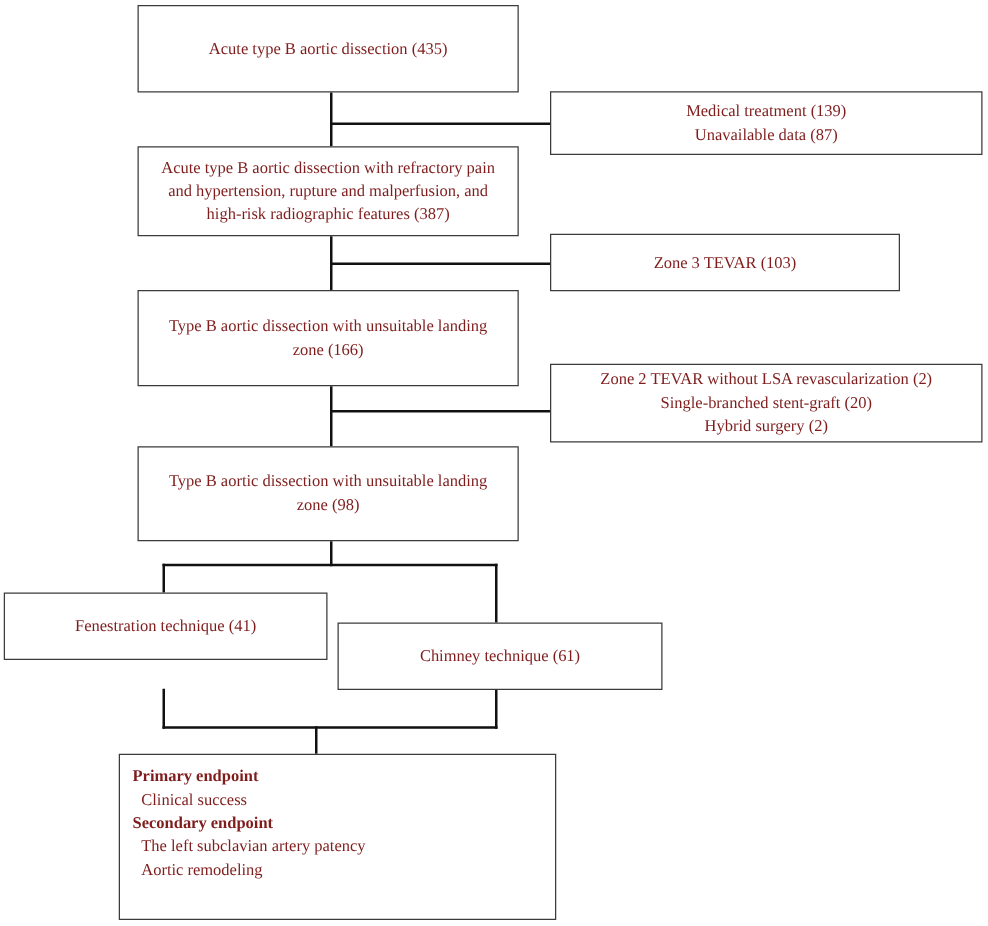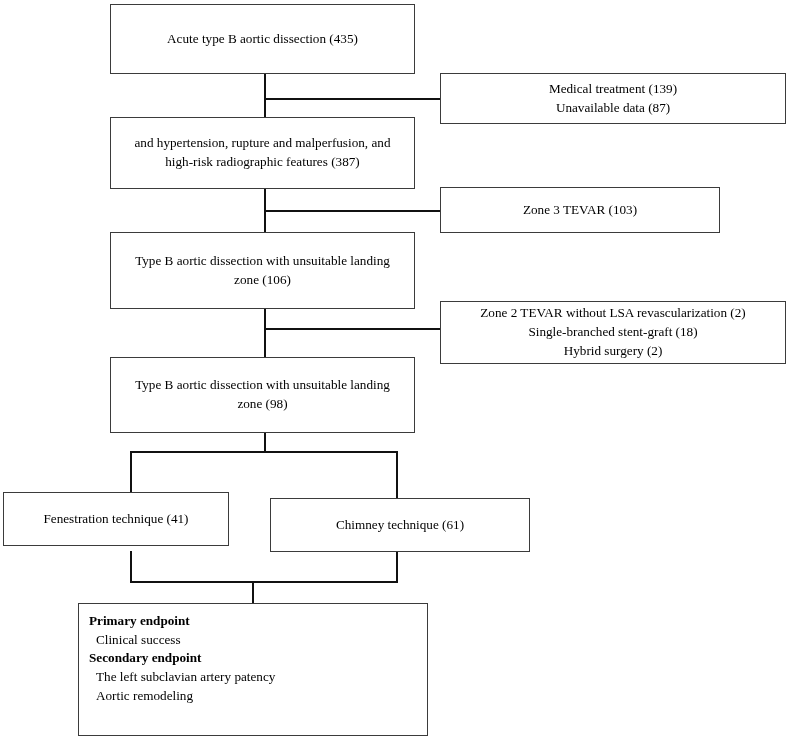--- a/index.html
+++ b/index.html
@@ -18,38 +18,39 @@
   .node {
     position: absolute;
     box-sizing: border-box;
     border: 1.3px solid #3b3b3b;
     background: #ffffff;
     display: flex;
     align-items: center;
     justify-content: center;
     text-align: center;
     font-size: 13.2px;
-    color: #000000;
+    color: #7f1d1d;
     line-height: 1.42;
     z-index: 3;
     padding: 2px 6px;
   }
   .node .lines {
     display: block;
     width: 100%;
   }
   .node .lines span {
     display: block;
     white-space: nowrap;
   }
   .node-left-align {
     justify-content: flex-start;
     text-align: left;
     align-items: flex-start;
     padding: 8px 10px;
+    margin-left: 17px;
   }
   .node-left-align .lines span {
     text-align: left;
   }
   .lbl-bold {
     font-weight: bold;
   }
   .lbl-indent {
     padding-left: 7px;
   }
@@ -93,54 +94,55 @@
 
   <div class="node" style="left:440px; top:73px; width:346px; height:51px;justify-content:flex-end;">
     <span class="lines">
       <span>Medical treatment (139)</span>
       <span>Unavailable data (87)</span>
     </span>
   </div>
 
   <div class="node" style="left:110px; top:117px; width:305px; height:72px;">
     <span class="lines">
+      <span>Acute type B aortic dissection with  refractory pain</span>
       <span>and hypertension, rupture and malperfusion, and</span>
       <span>high-risk radiographic features (387)</span>
     </span>
   </div>
 
   <div class="node" style="left:440px; top:187px; width:280px; height:46px;">
     <span class="lines">
       <span>Zone 3 TEVAR (103)</span>
     </span>
   </div>
 
   <div class="node" style="left:110px; top:232px; width:305px; height:77px;">
     <span class="lines">
       <span>Type B aortic dissection with unsuitable landing</span>
-      <span>zone (106)</span>
+      <span>zone (166)</span>
     </span>
   </div>
 
-  <div class="node" style="left:440px; top:301px; width:346px; height:63px;">
+  <div class="node" style="left:440px; top:291px; width:346px; height:63px;">
     <span class="lines">
       <span>Zone 2 TEVAR without LSA revascularization (2)</span>
-      <span>Single-branched stent-graft (18)</span>
+      <span>Single-branched stent-graft (20)</span>
       <span>Hybrid surgery (2)</span>
     </span>
   </div>
 
   <div class="node" style="left:110px; top:357px; width:305px; height:76px;">
     <span class="lines">
       <span>Type B aortic dissection with unsuitable landing</span>
       <span>zone (98)</span>
     </span>
   </div>
 
-  <div class="node" style="left:3px; top:492px; width:226px; height:54px;">
+  <div class="node" style="left:3px; top:474px; width:259px; height:54px;">
     <span class="lines">
       <span>Fenestration technique (41)</span>
     </span>
   </div>
 
   <div class="node" style="left:270px; top:498px; width:260px; height:54px;">
     <span class="lines">
       <span>Chimney technique (61)</span>
     </span>
   </div>

